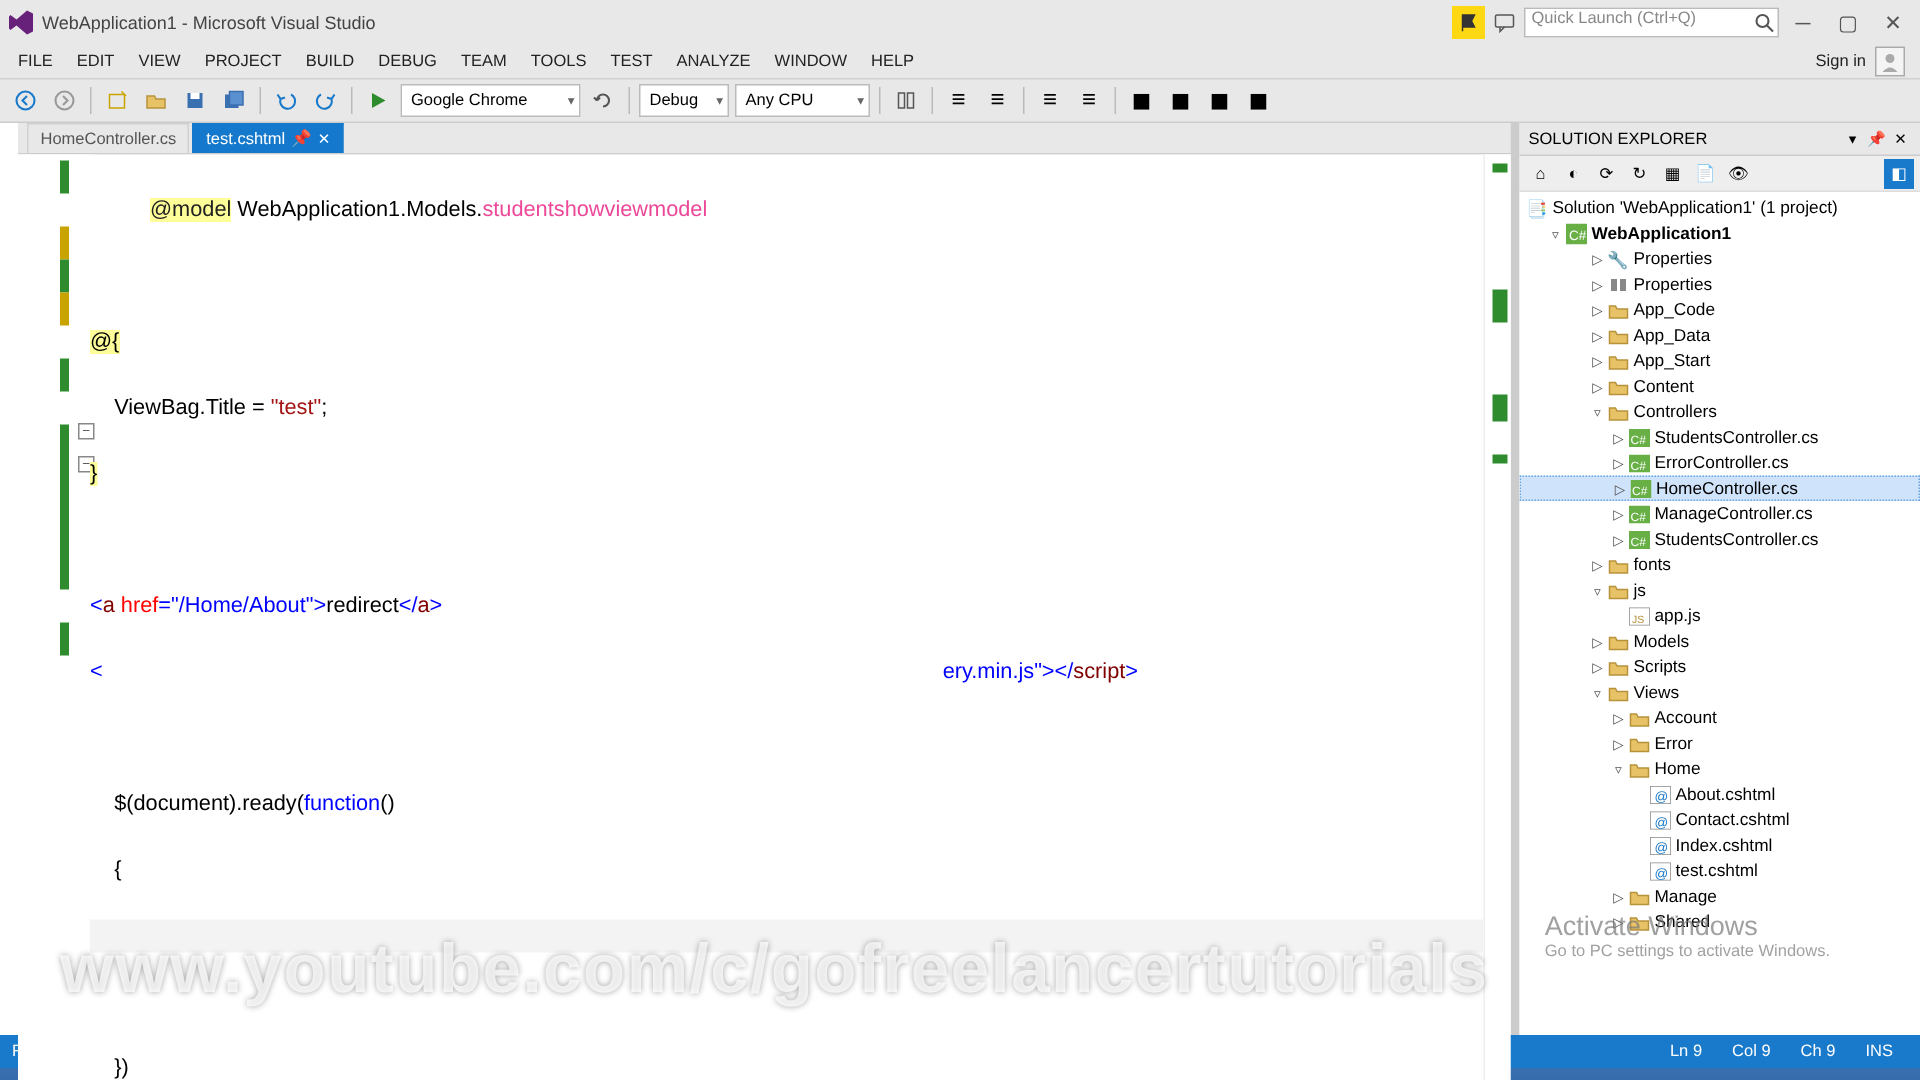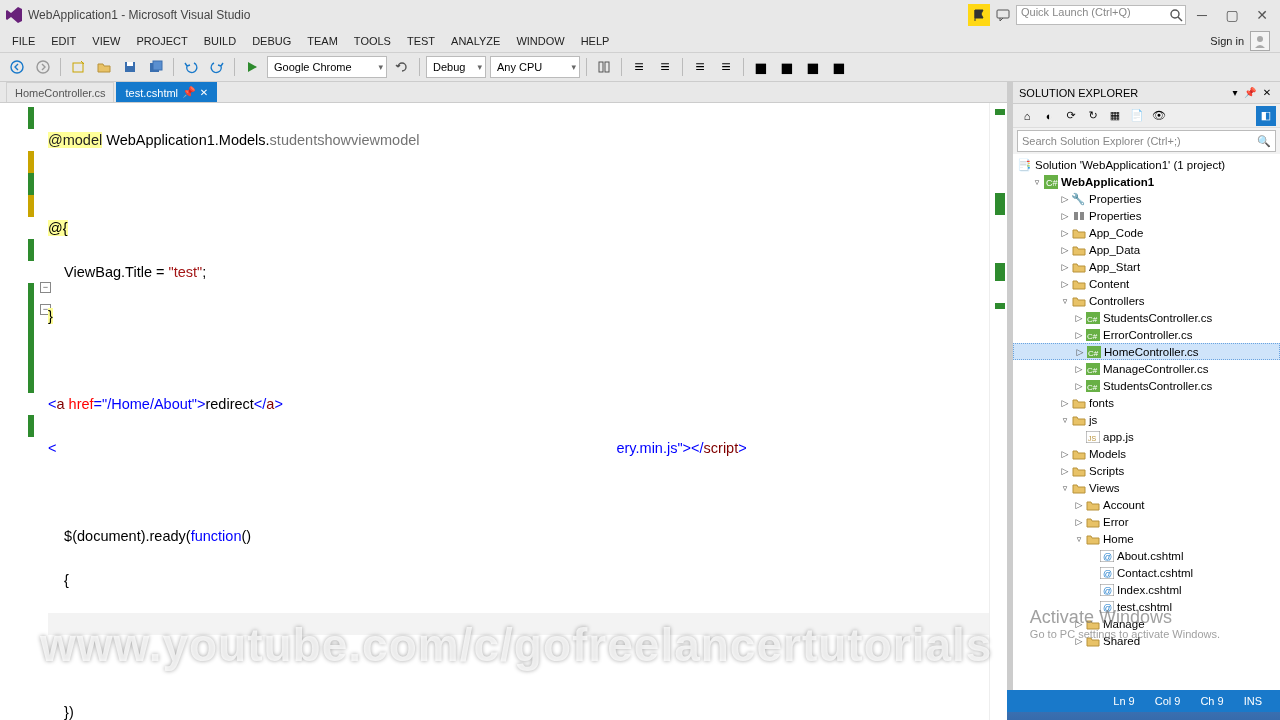--- a/index.html
+++ b/index.html
@@ -16,42 +16,42 @@
 .menubar { height:22px; background:#e8e8e8; display:flex; align-items:center; padding:0 4px; font-size:11px; }
 .menubar .mitem { padding:2px 8px; text-transform:uppercase; color:#222; }
 .menubar .signin-area { margin-left:auto; display:flex; align-items:center; gap:6px; padding-right:6px; }
 .menubar .signin { font-size:11px; color:#222; }
 .menubar .avatar { width:20px; height:20px; border:1px solid #aaa; display:flex; align-items:center; justify-content:center; background:#f4f4f4; }
 .toolbar { height:30px; background:#e8e8e8; border-top:1px solid #d0d0d0; border-bottom:1px solid #ccc; display:flex; align-items:center; padding:0 6px; gap:4px; }
 .tbtn { width:22px; height:22px; display:flex; align-items:center; justify-content:center; border:1px solid transparent; }
 .tsep { width:1px; height:18px; background:#bbb; margin:0 2px; }
 .tdrop { height:22px; border:1px solid #bbb; background:#fff; font-size:11px; padding:0 16px 0 6px; display:flex; align-items:center; position:relative; }
 .tdrop::after { content:"▾"; position:absolute; right:3px; font-size:9px; color:#666; }
-.body { display:flex; height:608px; }
+.body { display:flex; height:608px;padding-left:12px; }
 .editor-col { flex:1; display:flex; flex-direction:column; min-width:0; }
 .tabstrip { height:22px; background:#e8e8e8; display:flex; align-items:flex-end; border-bottom:1px solid #ccc; padding-left:6px; }
 .filetab { height:20px; padding:0 8px; font-size:11px; display:flex; align-items:center; gap:4px; border:1px solid #ccc; border-bottom:none; margin-right:2px; }
 .filetab.inactive { background:#e8e8e8; border-color:#d0d0d0; color:#555; }
 .filetab.active { background:#1479cc; color:#fff; border-color:#1479cc; }
 .filetab.active .tabclose { color:#fff; }
 .tabclose { font-size:10px; cursor:pointer; }
 .editor-area { flex:1; position:relative; background:#fff; display:flex; }
 .margin { width:48px; background:#fff; position:relative; }
 .change-bar { position:absolute; left:28px; width:6px; }
 .change-green { background:#2e8b2e; }
 .change-yellow { background:#c9a400; }
 .fold-minus { position:absolute; left:40px; width:11px; height:11px; border:1px solid #888; background:#fff; font-size:9px; line-height:9px; text-align:center; color:#555; }
 .code { flex:1; font-family:Consolas,monospace; font-size:14.5px; line-height:22px; padding-top:4px; position:relative; white-space:pre; }
 .code .line { height:22px; }
-.kw-yellow { background:#ffff99; color:#222; }
+.kw-yellow { background:#ffff99; color:#222;margin-left:40px; }
 .kw-blue { color:#0000ff; }
 .kw-maroon { color:#800000; }
 .kw-red { color:#ff0000; }
 .kw-string { color:#a31515; }
-.kw-type { color:#737373; }
+.kw-type { color:#ec4899; }
 .right-gutter { width:18px; background:#fff; position:relative; border-left:1px solid #eee; }
 .right-gutter .gmark { position:absolute; right:2px; width:10px; height:6px; }
 .tooltip { position:absolute; background:#fdfde7; border:1px solid #888; padding:6px 10px; font-size:11.5px; color:#333; box-shadow:2px 2px 4px rgba(0,0,0,0.2); }
 .splitter { width:5px; background:#ccc; cursor:col-resize; }
 .sidepanel { width:268px; background:#f2f2f2; display:flex; flex-direction:column; border-left:1px solid #ccc; }
 .sp-title { height:22px; background:#e8e8e8; display:flex; align-items:center; padding:0 6px; font-size:11px; text-transform:uppercase; justify-content:space-between; border-bottom:1px solid #ccc; }
 .sp-title .sp-btns { display:flex; gap:2px; }
 .sp-title .sp-btns span { width:14px; height:14px; font-size:10px; display:flex; align-items:center; justify-content:center; }
 .sp-toolbar { height:24px; display:flex; align-items:center; padding:0 4px; gap:2px; background:#eee; border-bottom:1px solid #ddd; }
 .sp-tbtn { width:20px; height:20px; display:flex; align-items:center; justify-content:center; font-size:11px; }
@@ -289,24 +289,20 @@
     <div class="sp-toolbar">
       <span class="sp-tbtn">⌂</span>
       <span class="sp-tbtn">◐</span>
       <span class="sp-tbtn">⟳</span>
       <span class="sp-tbtn">↻</span>
       <span class="sp-tbtn">▦</span>
       <span class="sp-tbtn">📄</span>
       <span class="sp-tbtn">👁</span>
       <span class="sp-tbtn" style="margin-left:auto;background:#1979ca;color:#fff">◧</span>
     </div>
-    <div class="sp-search">
-      <span>Search Solution Explorer (Ctrl+;)</span>
-      <span class="s-icon">🔍</span>
-    </div>
     <div class="tree">
       <div class="node" style="padding-left:4px">
         <span class="icon">📑</span>
         <span>Solution 'WebApplication1' (1 project)</span>
       </div>
       <div class="node" style="padding-left:18px">
         <span class="twisty">▿</span>
         <span class="icon">
           <svg width="14" height="14">
               <rect width="14" height="14" fill="#68b046"></rect>

